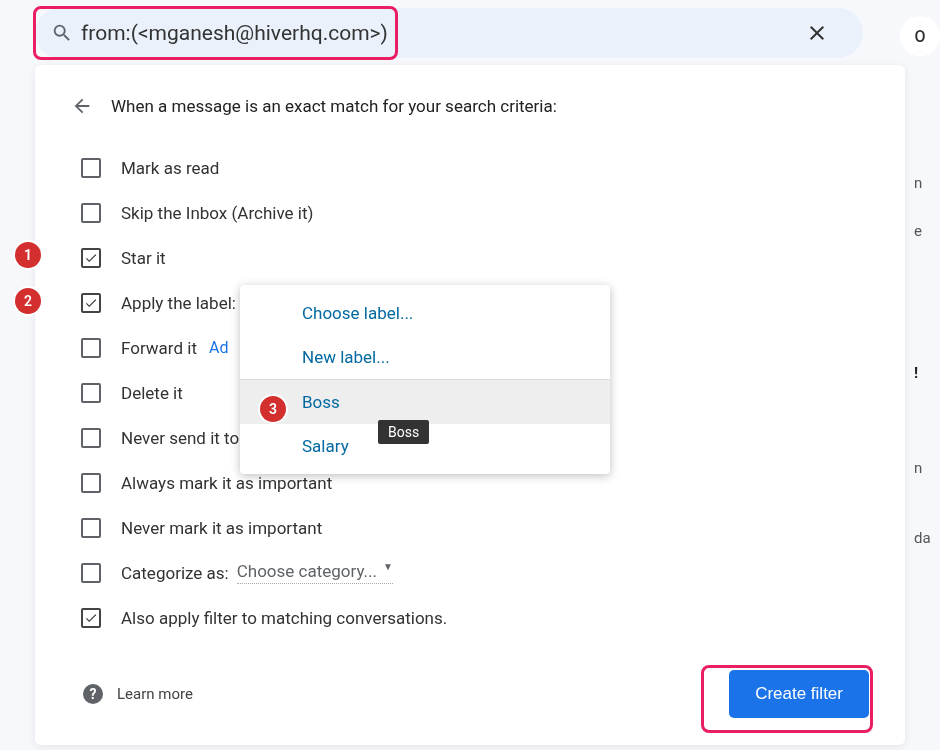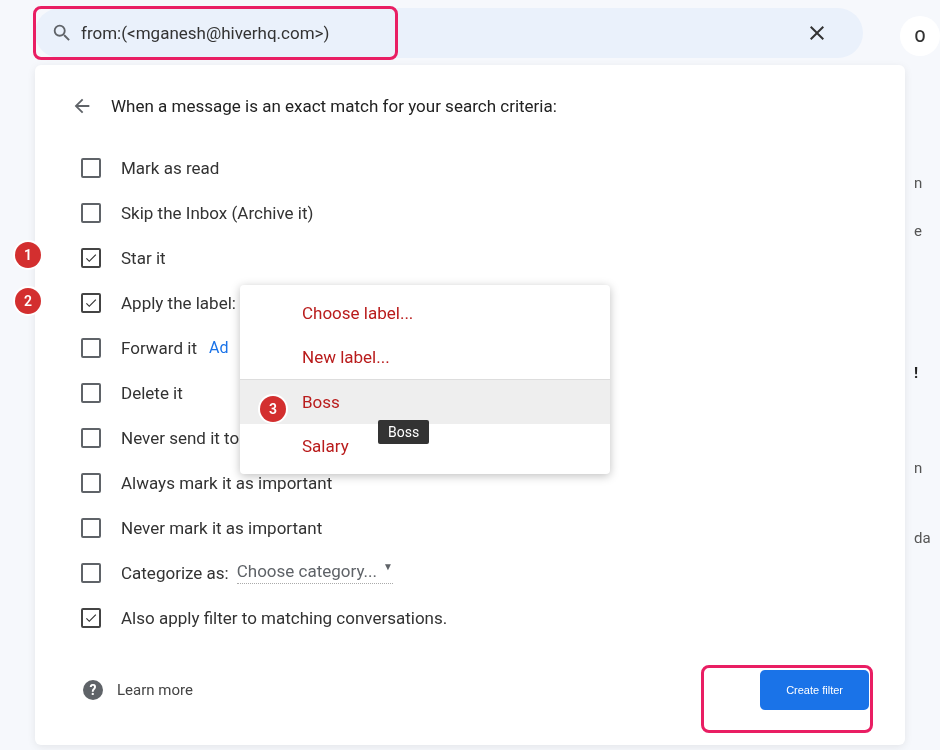--- a/index.html
+++ b/index.html
@@ -34,21 +34,21 @@
       pointer-events: none;
       z-index: 50;
     }
     .search-icon-wrap {
       width: 30px;
       display: flex;
       align-items: center;
     }
     .search-icon-svg { width: 22px; height: 22px; }
     .search-text {
-      font-size: 17px;
+      font-size: 21px;
       color: #333;
       flex: 1;
     }
     .clear-icon-wrap {
       width: 40px;
       display: flex;
       justify-content: center;
       align-items: center;
       cursor: pointer;
       margin-right: 10px;
@@ -165,21 +165,21 @@
       font-size: 15px;
       color: #444;
       flex: 1;
     }
     .create-button {
       background: #1a73e8;
       color: #fff;
       border: none;
       padding: 14px 26px;
       border-radius: 5px;
-      font-size: 11px;
+      font-size: 17px;
       cursor: pointer;
     }
     .create-highlight {
       position: absolute;
       bottom: 12px;
       right: 32px;
       width: 172px;
       height: 68px;
       border: 3px solid #e91e63;
       border-radius: 8px;
@@ -193,21 +193,21 @@
       width: 370px;
       background: #fff;
       box-shadow: 0 2px 10px rgba(0,0,0,0.25);
       border-radius: 4px;
       z-index: 40;
       padding: 6px 0;
     }
     .dropdown-item {
       padding: 12px 0 12px 62px;
       font-size: 17px;
-      color: #b91c1c;
+      color: #0369a1;
       cursor: pointer;
       position: relative;
     }
     .dropdown-item.highlighted {
       background: #eee;
     }
     .dropdown-divider {
       height: 1px;
       background: #ddd;
     }

